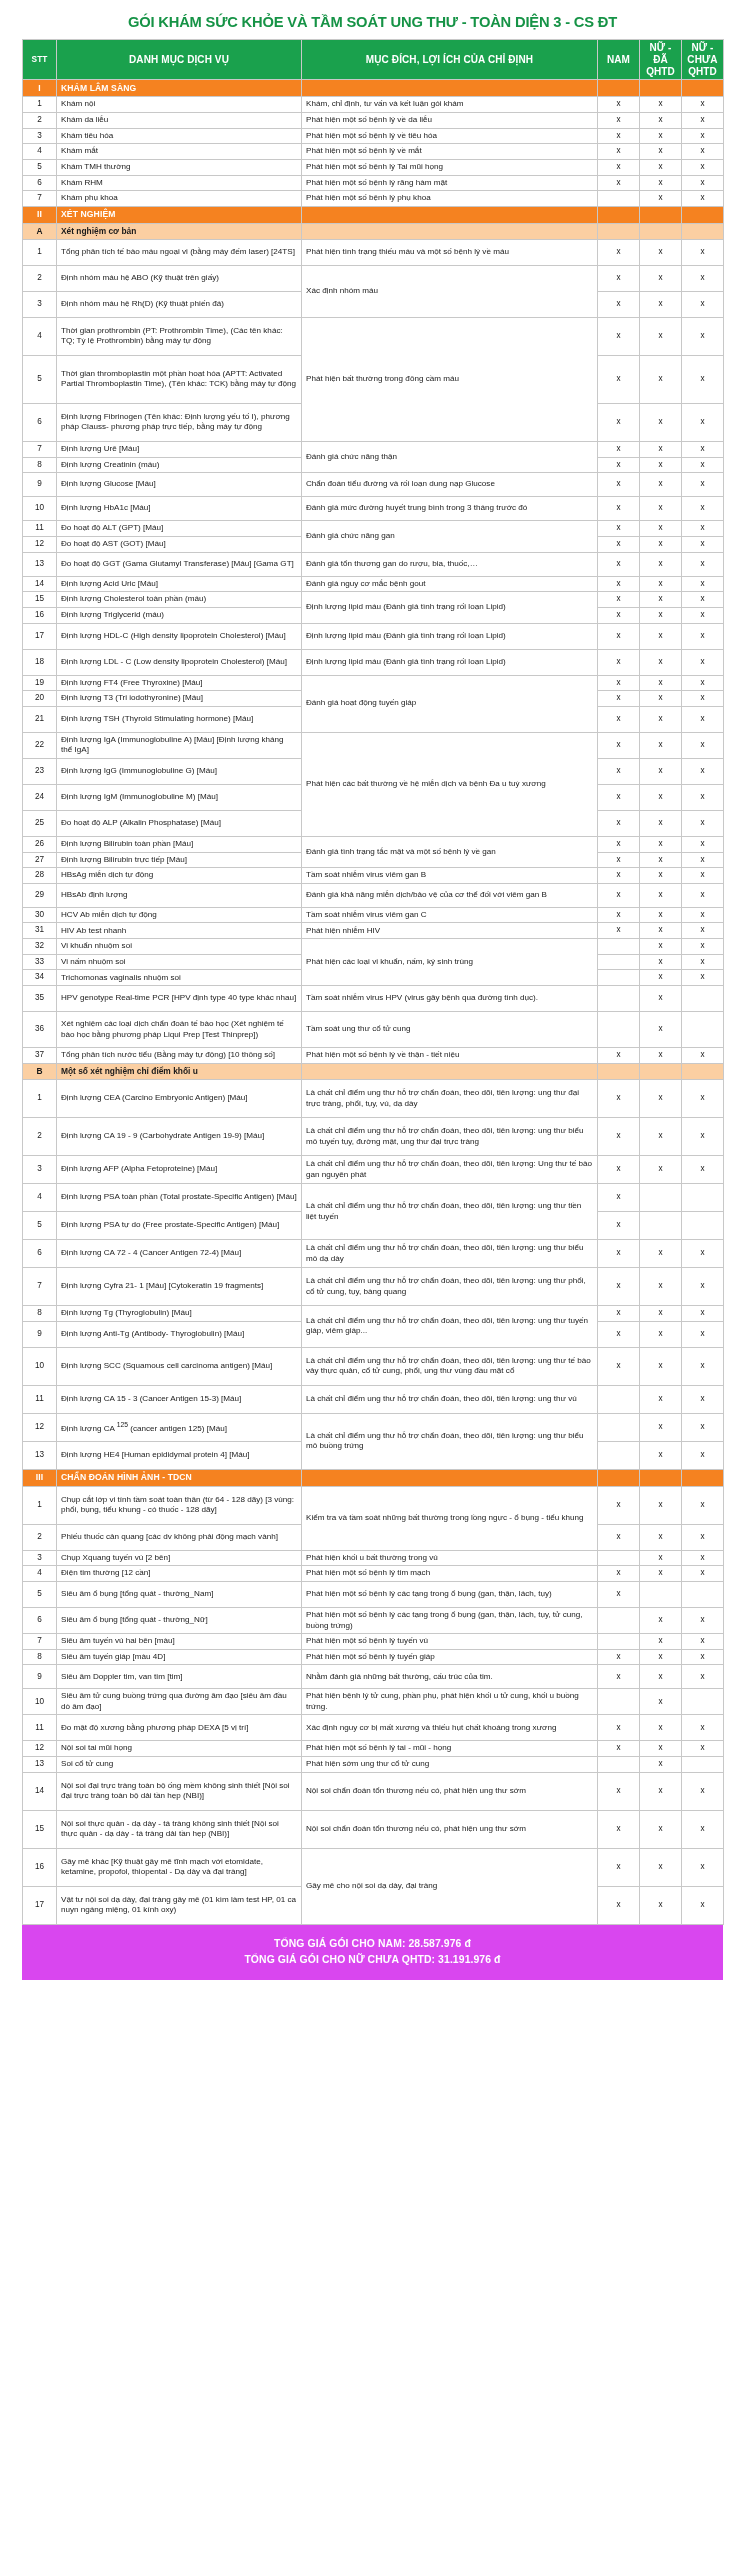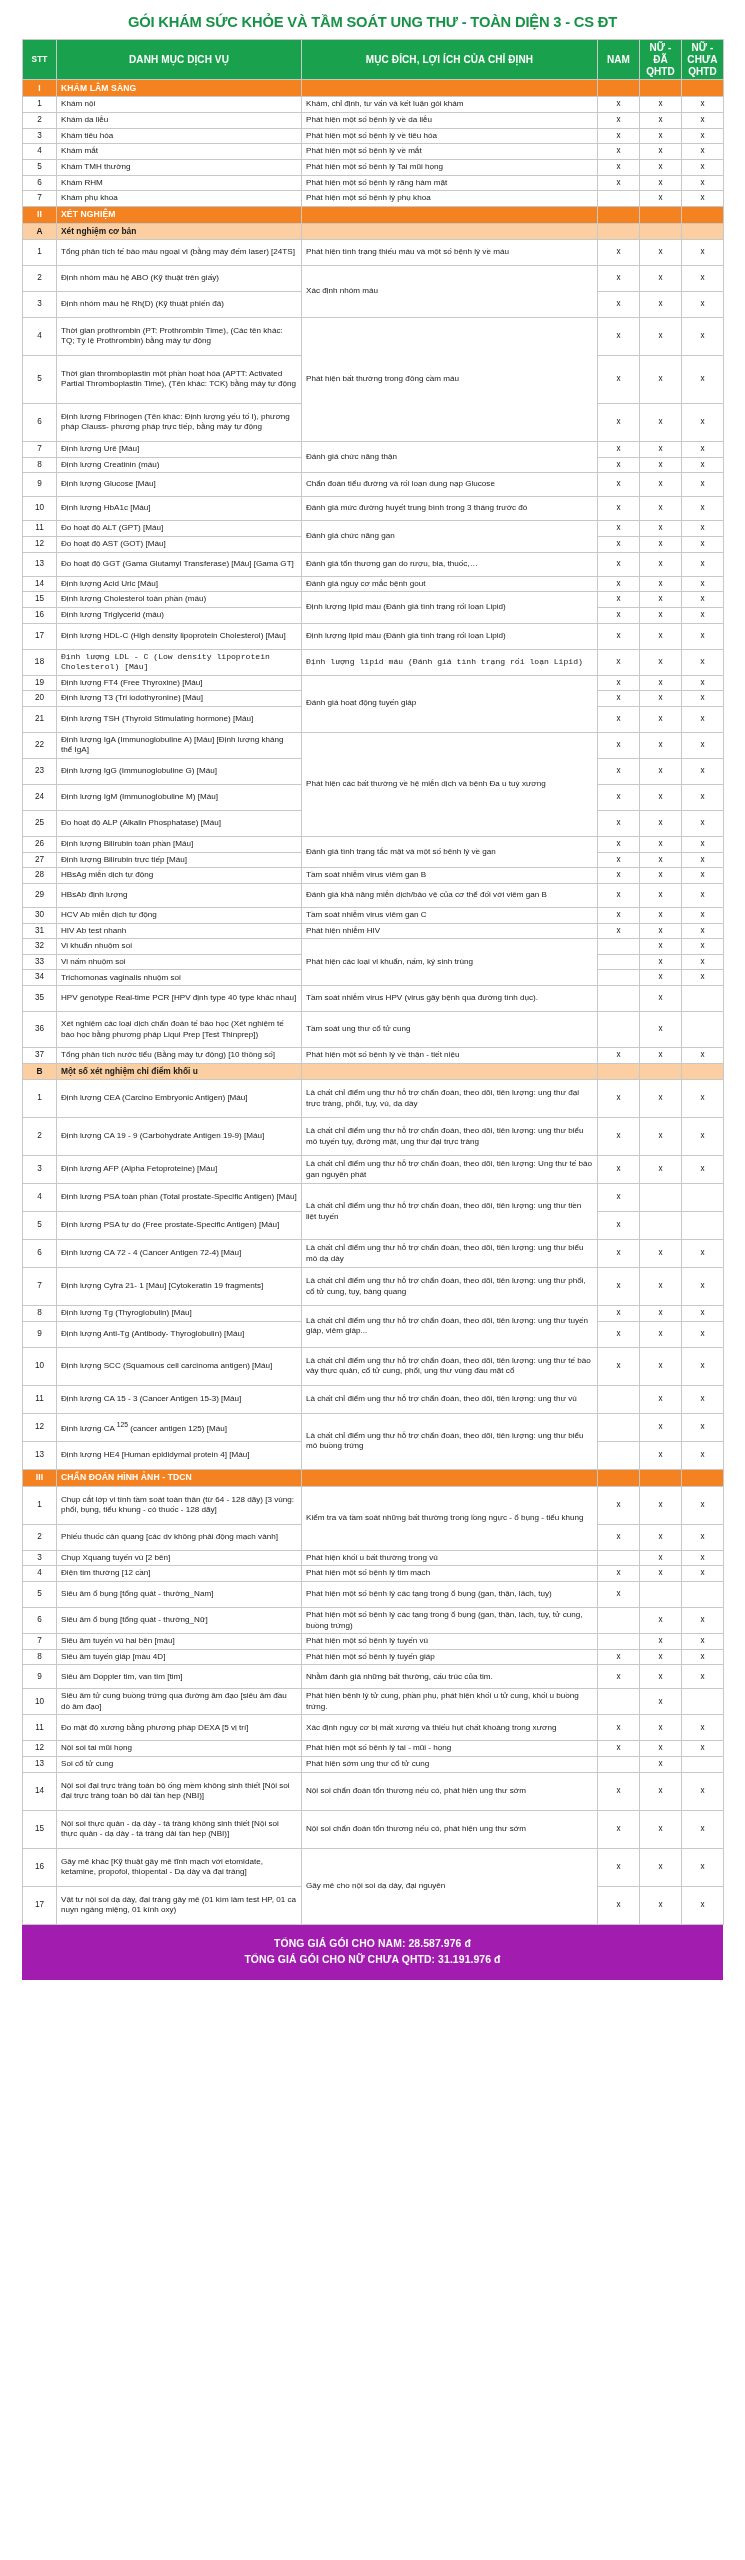--- a/index.html
+++ b/index.html
@@ -96,21 +96,21 @@
   tr.item > td.name { text-align: left; }
   tr.item > td.desc { text-align: left; }
   td.mark {
     text-align: center;
     font-size: 8.2px;
   }
   td.blank { background: #fff; }
 
   
   .totals {
-    background: #a21caf;
+    background: #d946ef;
     color: #ffffff;
     text-align: center;
     font-weight: bold;
     font-size: 10.4px;
     line-height: 1.55;
     padding: 11px 6px 12px 6px;
     width: 701px;
     box-sizing: border-box;
     letter-spacing: 0.1px;
   }
@@ -346,21 +346,21 @@
           <td class="mark">x</td>
         </tr>
         <tr class="item" style="height: 26px;">
           <td class="idx">17</td>
           <td class="name">Định lượng HDL-C (High density lipoprotein Cholesterol) [Máu]</td>
           <td class="desc">Định lượng lipid máu (Đánh giá tình trạng rối loạn Lipid)</td>
           <td class="mark">x</td>
           <td class="mark">x</td>
           <td class="mark">x</td>
         </tr>
-        <tr class="item" style="height: 26px; font-family: Liberation Mono, monospace;">
+        <tr class="item" style="height: 26px;">
           <td class="idx">18</td>
           <td class="name">Định lượng LDL - C (Low density lipoprotein Cholesterol) [Máu]</td>
           <td class="desc">Định lượng lipid máu (Đánh giá tình trạng rối loạn Lipid)</td>
           <td class="mark">x</td>
           <td class="mark">x</td>
           <td class="mark">x</td>
         </tr>
         <tr class="item">
           <td class="idx">19</td>
           <td class="name">Định lượng FT4 (Free Thyroxine) [Máu]</td>
@@ -737,21 +737,21 @@
           <td class="idx">15</td>
           <td class="name">Nội soi thực quản - dạ dày - tá tràng không sinh thiết [Nội soi thực quản - dạ dày - tá tràng dải tần hẹp (NBI)]</td>
           <td class="desc">Nội soi chẩn đoán tổn thương nếu có, phát hiện ung thư sớm</td>
           <td class="mark">x</td>
           <td class="mark">x</td>
           <td class="mark">x</td>
         </tr>
         <tr class="item" style="height: 38px;">
           <td class="idx">16</td>
           <td class="name">Gây mê khác [Kỹ thuật gây mê tĩnh mạch với etomidate, ketamine, propofol, thiopental - Dạ dày và đại tràng]</td>
-          <td class="desc" rowspan="2">Gây mê cho nội soi dạ dày, đại nguyên</td>
+          <td class="desc" rowspan="2">Gây mê cho nội soi dạ dày, đại tràng</td>
           <td class="mark">x</td>
           <td class="mark">x</td>
           <td class="mark">x</td>
         </tr>
         <tr class="item" style="height: 38px;">
           <td class="idx">17</td>
           <td class="name">Vật tư nội soi dạ dày, đại tràng gây mê (01 kìm làm test HP, 01 ca nuyn ngáng miệng, 01 kính oxy)</td>
           <td class="mark">x</td>
           <td class="mark">x</td>
           <td class="mark">x</td>

